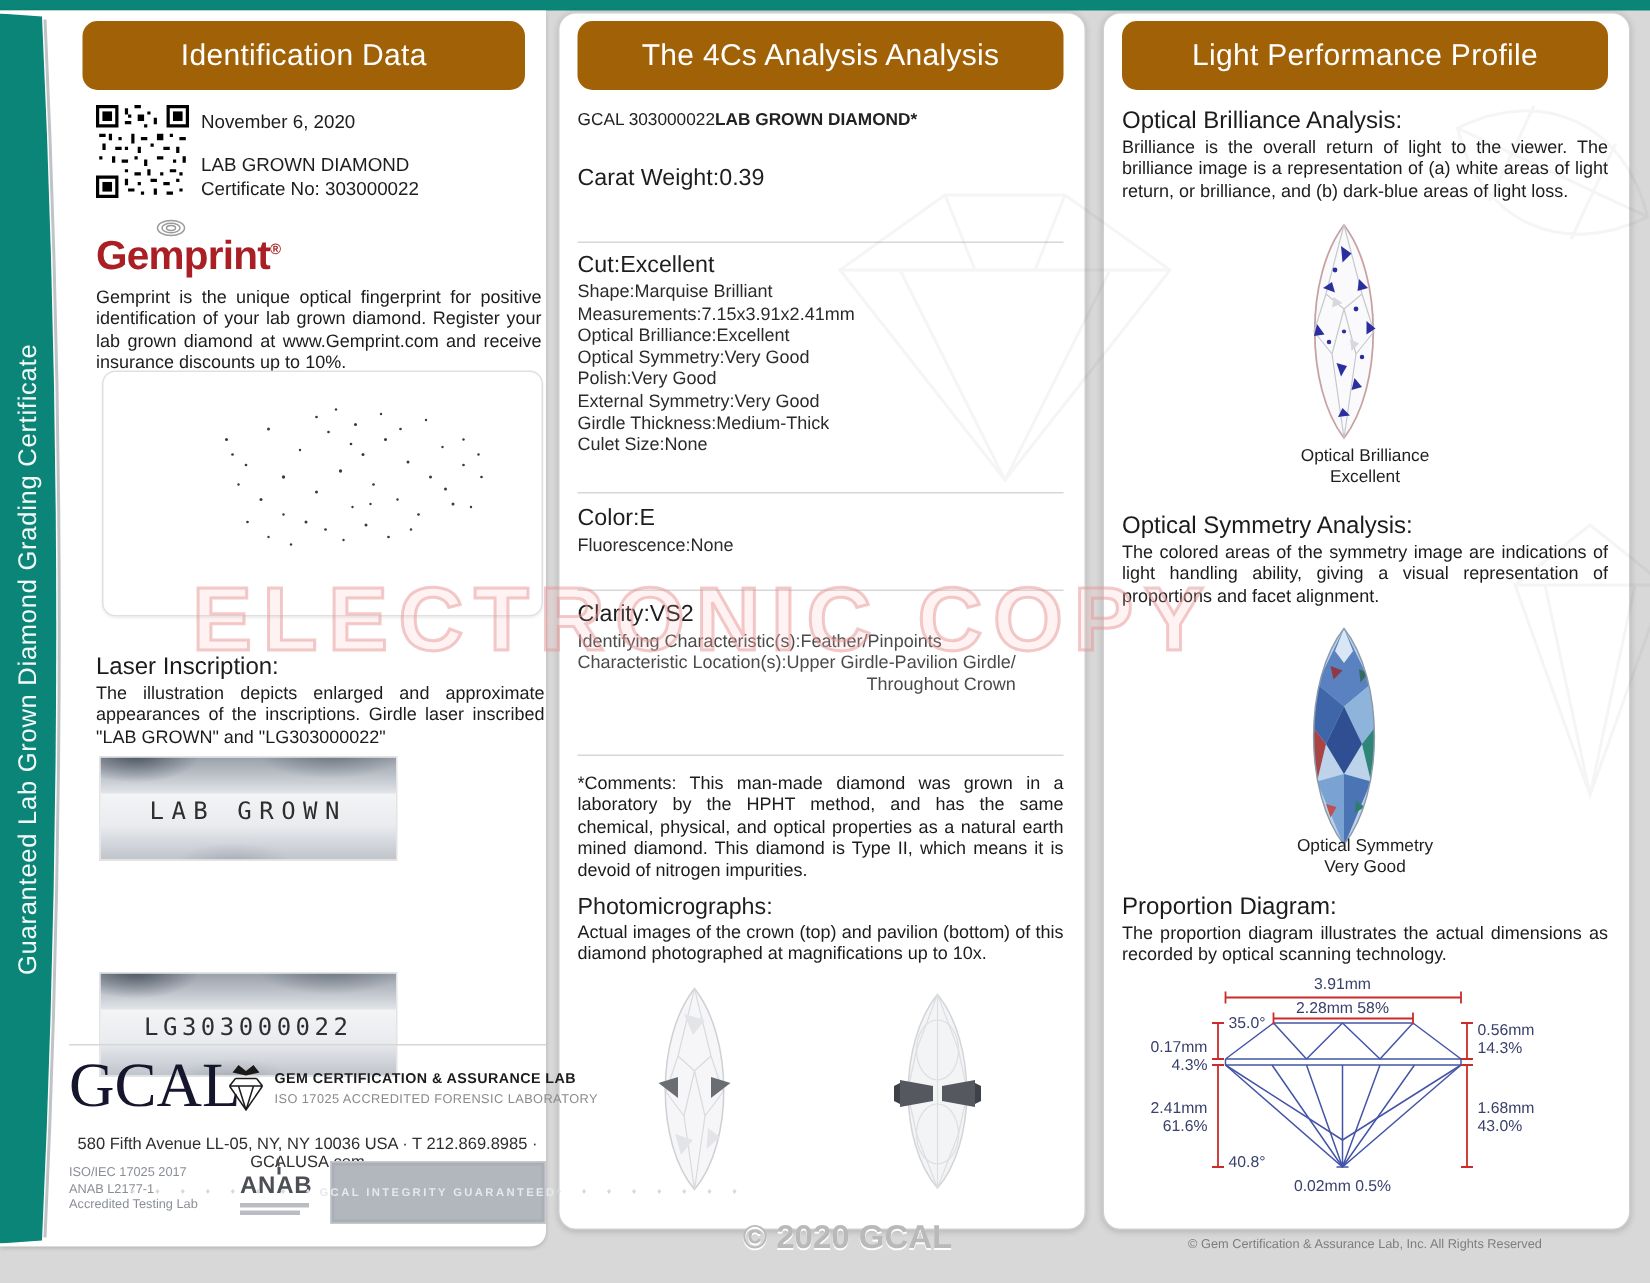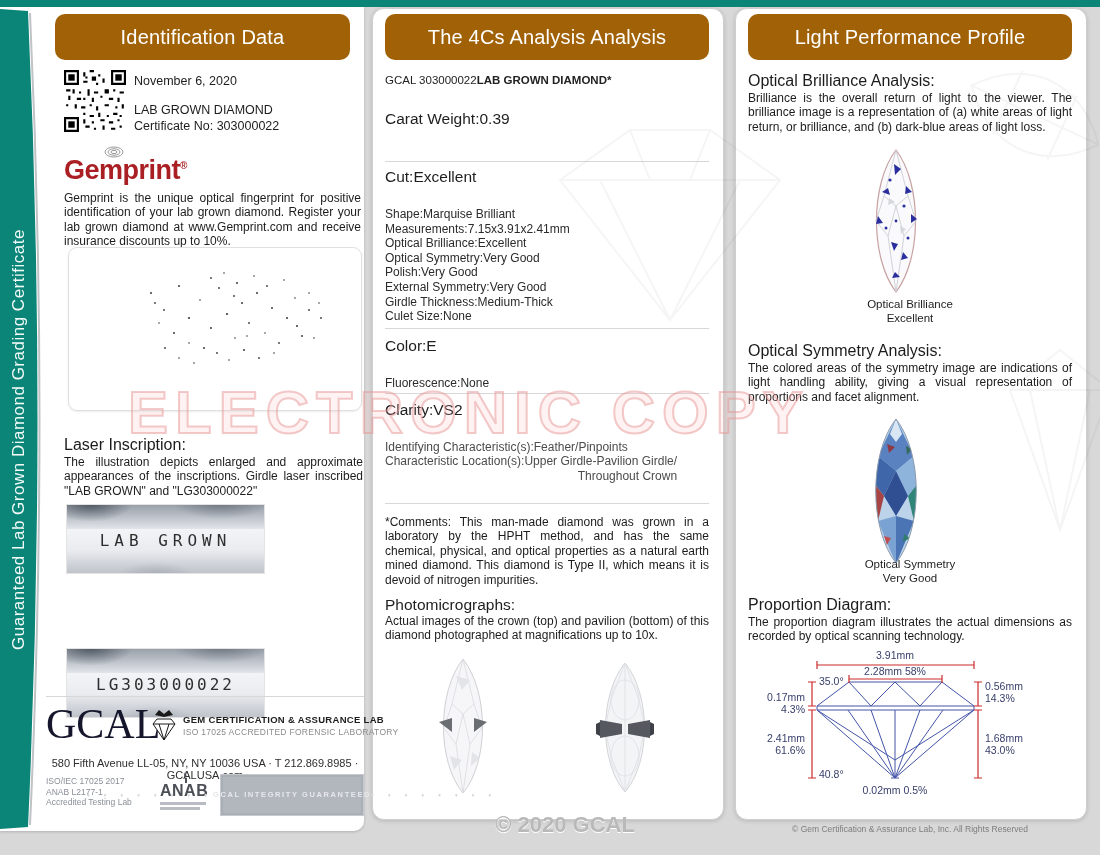--- a/index.html
+++ b/index.html
@@ -39,21 +39,21 @@
   .addr{font-size:11px;color:#2e2e2e;text-align:center;}
   .accred{font-size:8.5px;color:#8a8f96;line-height:10.5px;}
   .anab-word{font-size:16px;font-weight:bold;color:#4c4f56;letter-spacing:.5px;}
   .anab-bars div{height:3px;background:#b9bdc3;margin-top:2px;}
   .banner{width:142px;height:40px;background:#b2b6bd;border:1px solid #c6c9cf;box-shadow:inset 0 0 0 2px #aaaeb5;
       display:flex;flex-direction:row;align-items:center;justify-content:center;}
   .banner .orn{font-size:6px;color:#d7d9dd;letter-spacing:6px;line-height:7px;white-space:nowrap;}
   .banner .txt{font-size:7.5px;font-weight:bold;color:#e6e8ec;letter-spacing:1.6px;line-height:10px;white-space:nowrap;}
   .m-row{display:flex;justify-content:flex-start;}
   .lab-big{font-size:15.5px;color:#1e1e1e;}
-  .row-s{font-size:12px;line-height:14.6px;color:#2b2b2b;margin-top:20px;}
+  .row-s{font-size:12px;line-height:14.6px;color:#2b2b2b;}
   .row-s .m-row{}
   .gray-sub{color:#4b4b4b;}
   .preline{white-space:pre-line;text-align:right;}
   .cap{font-size:11.5px;line-height:13.5px;text-align:center;color:#1e1e1e;}
   .watermark{left:128px;top:378px;font-size:60px;font-weight:bold;letter-spacing:7px;white-space:nowrap;
       color:rgba(246,175,175,0.16);-webkit-text-stroke:2px rgba(232,150,150,0.5);z-index:40;pointer-events:none;}
   .copy-center{font-size:22px;font-weight:bold;color:#b9b9b9;text-shadow:0 1px 0 #fff;}
   .copy-right{font-size:8.5px;color:#7d7d7d;text-align:center;}
   .ghost{opacity:.055;pointer-events:none;z-index:5;}
   svg text{font-family:"Liberation Sans",sans-serif;}

